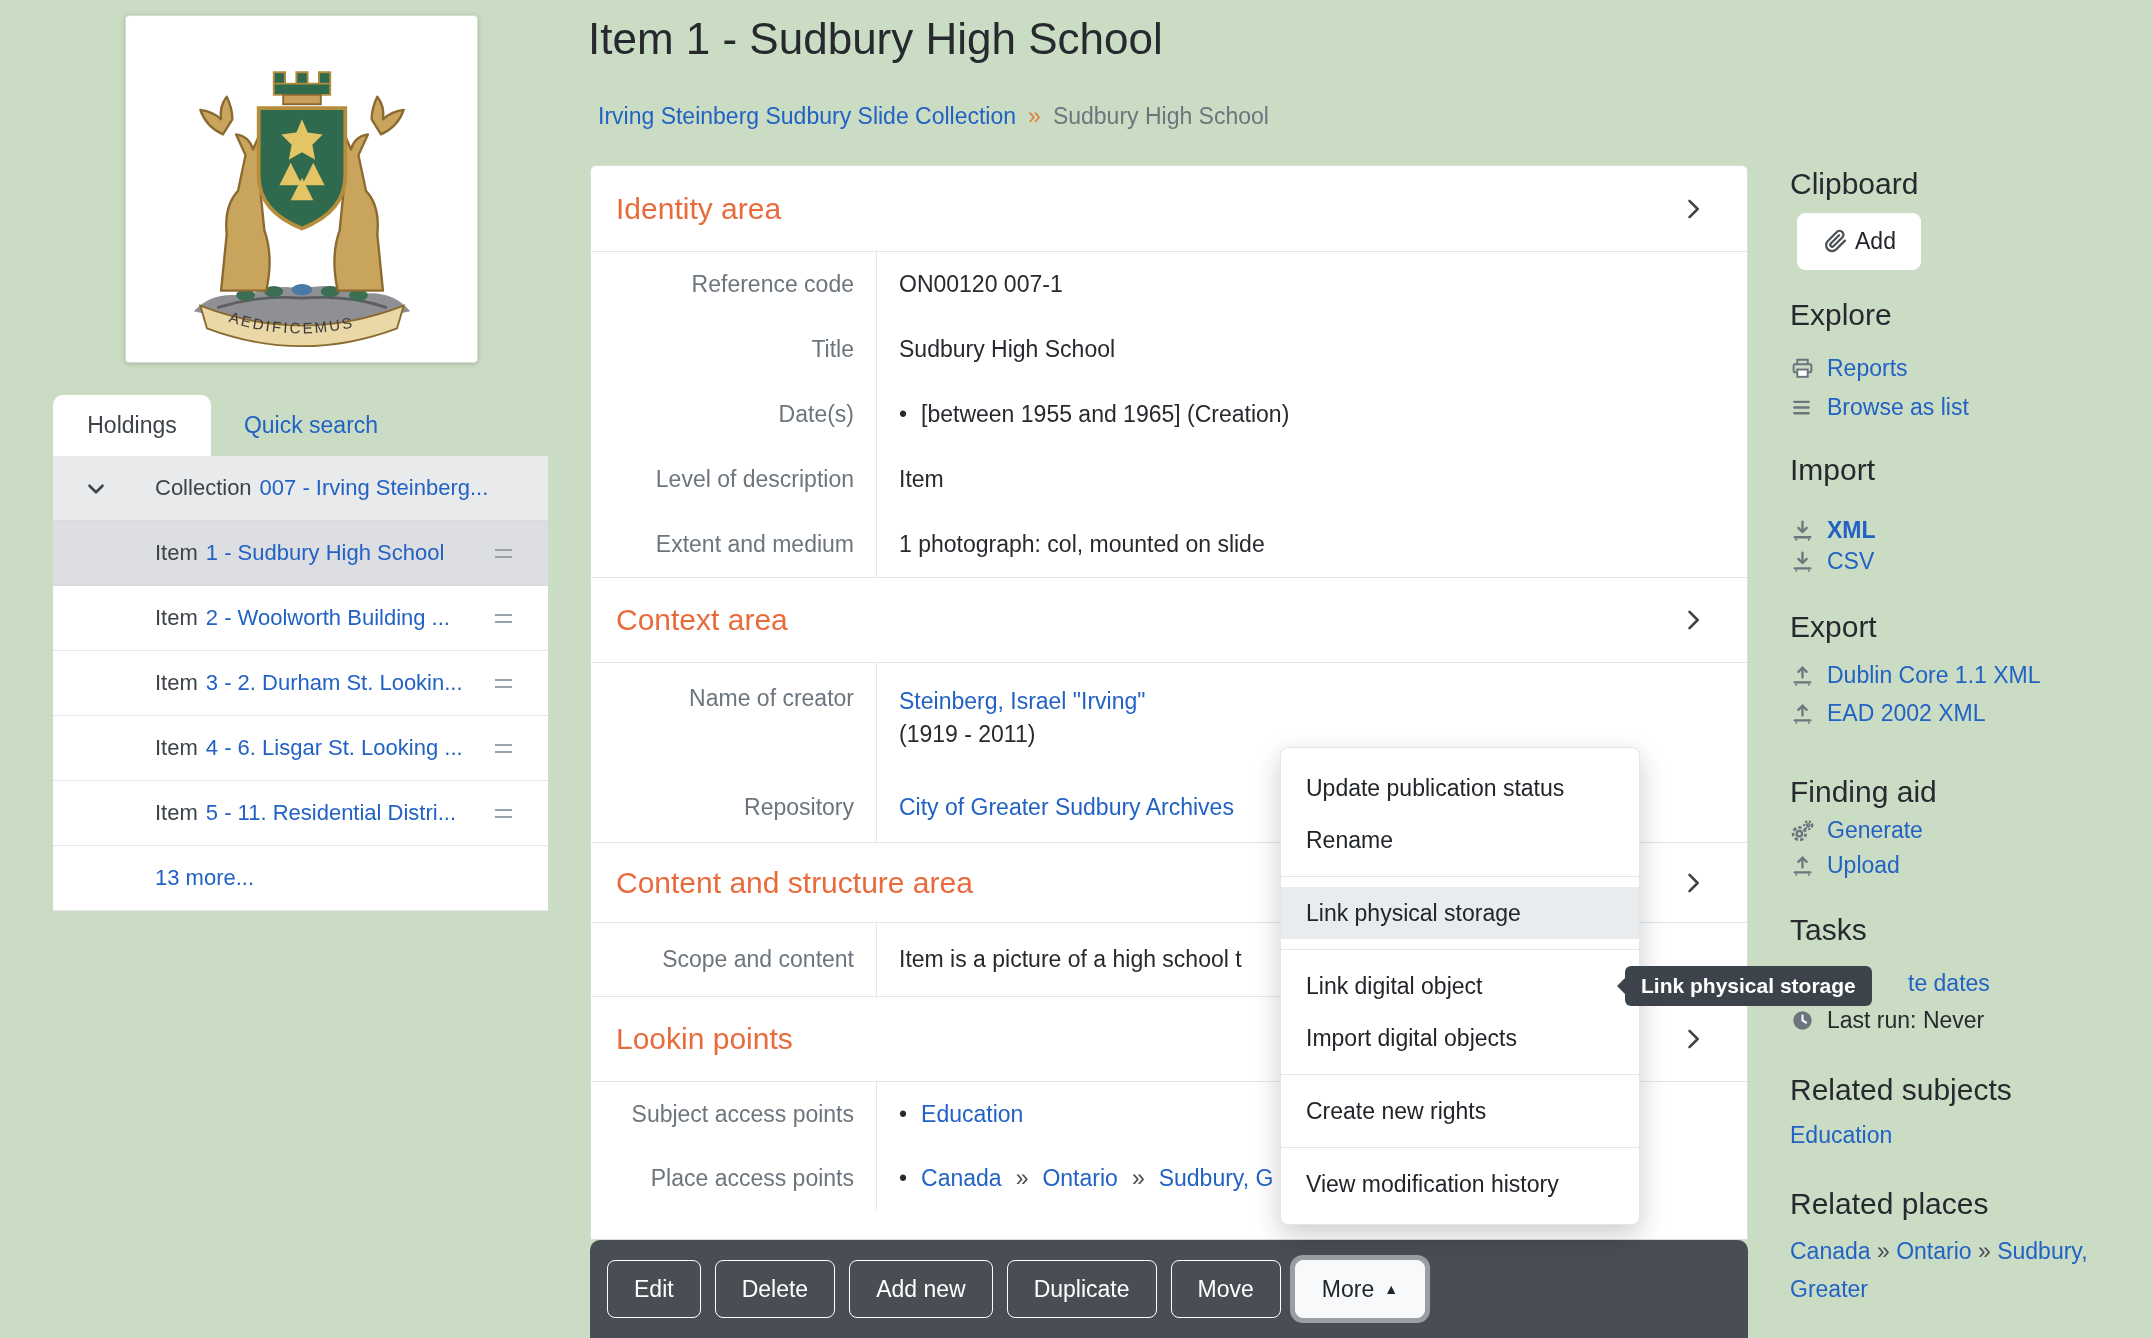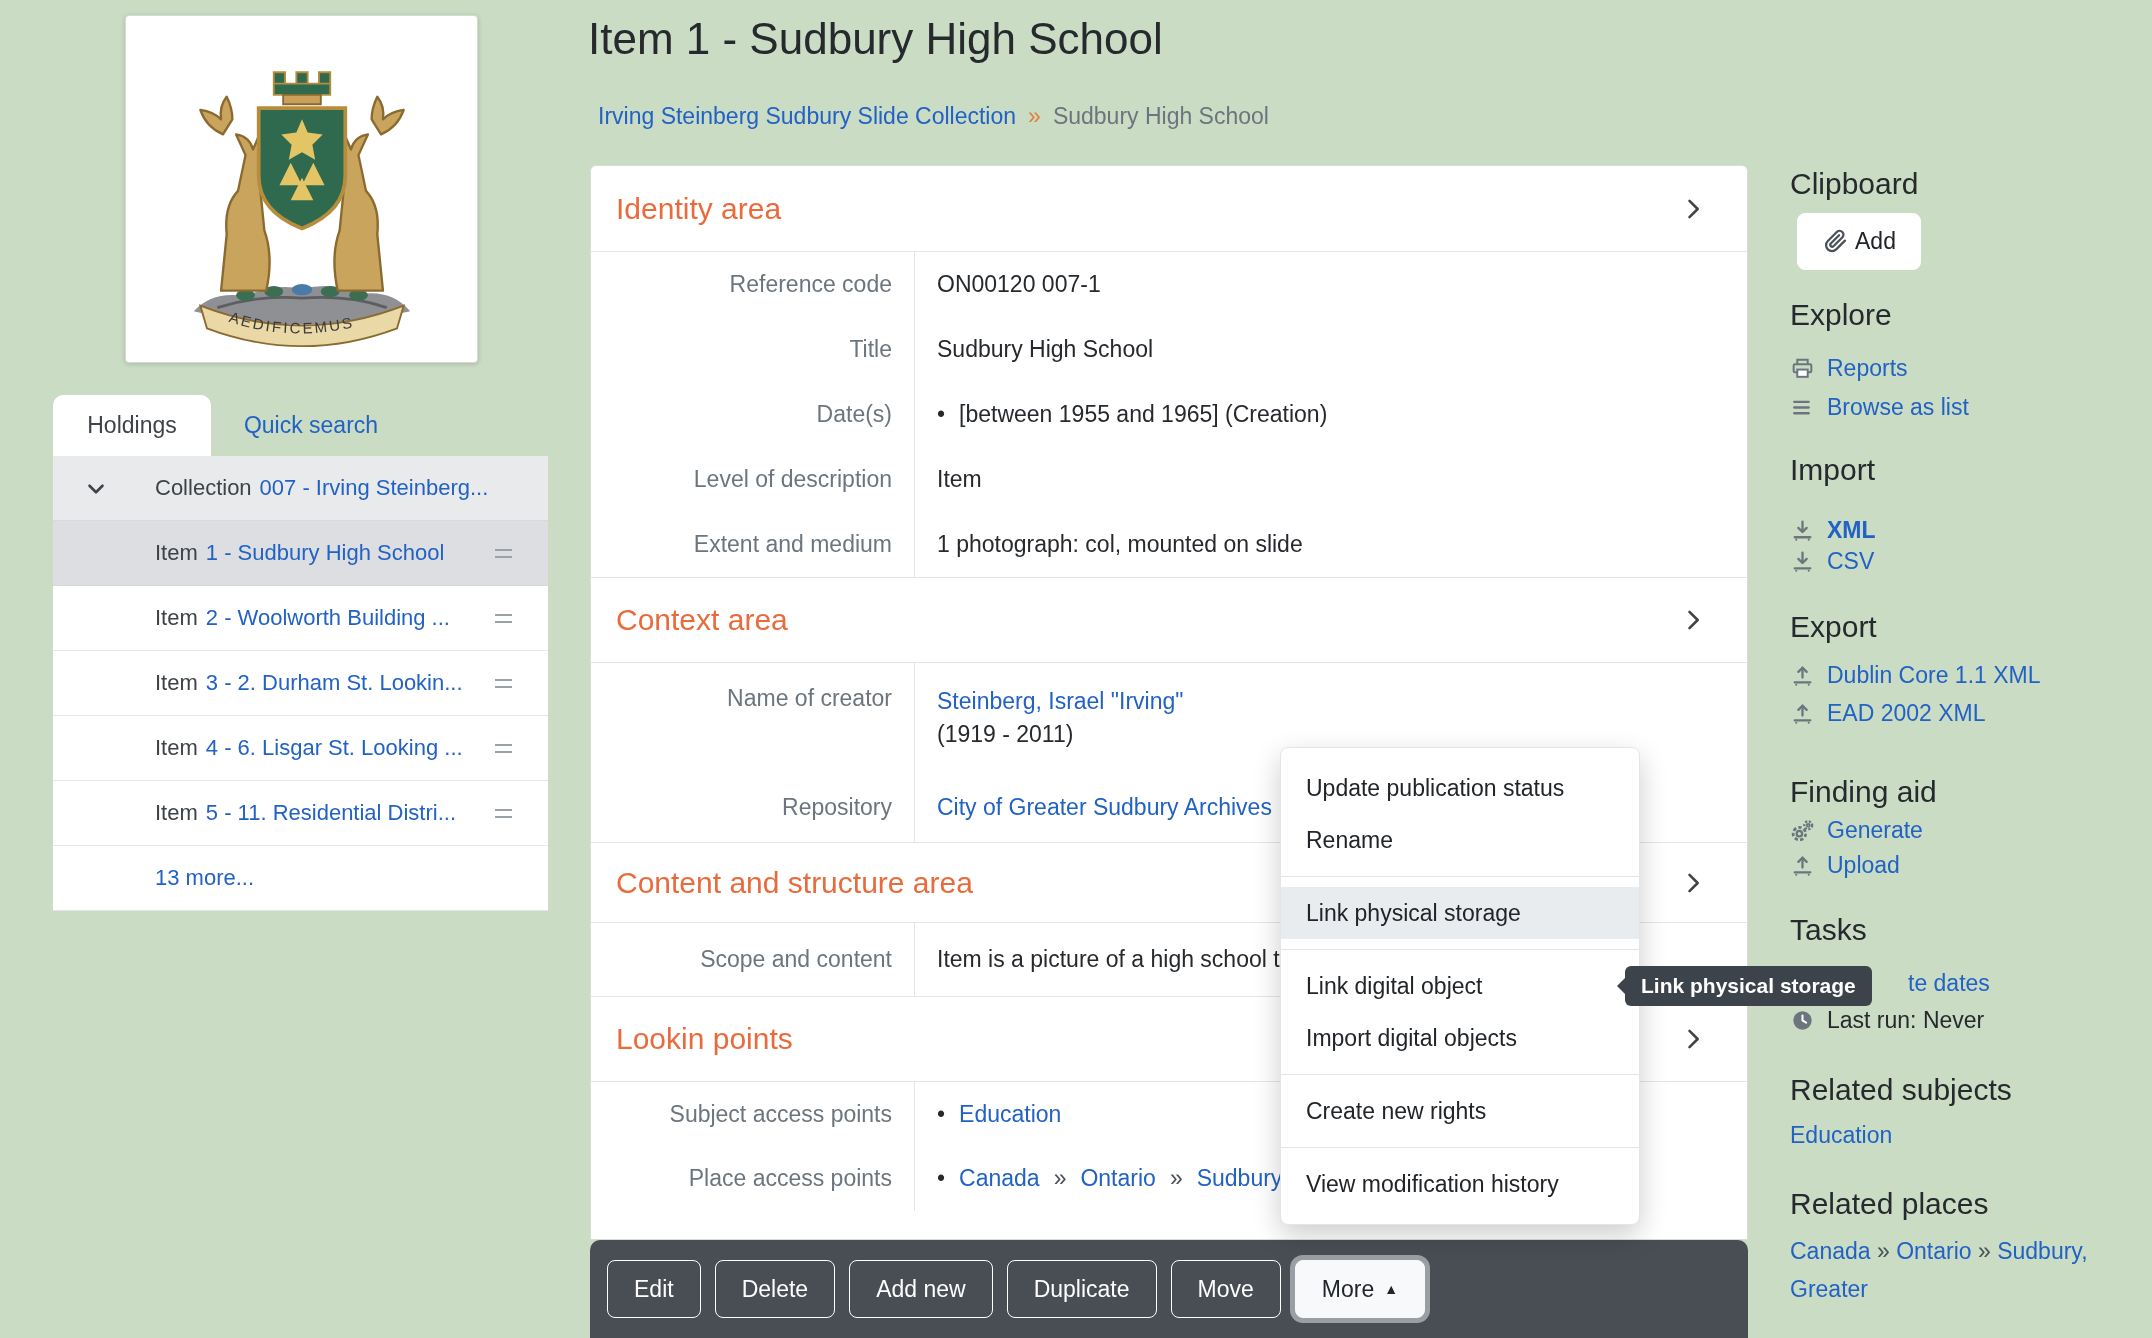--- a/index.html
+++ b/index.html
@@ -50,21 +50,21 @@
   .main-panel {
     position:absolute; left:590px; top:165px; width:1158px; height:1075px;
     background:#fff; border:1px solid #d8ded6; border-radius:6px 6px 0 0; overflow:hidden;
   }
   .sec-head {
     display:flex; align-items:center; padding:0 40px 0 25px; border-bottom:1px solid #e3e6e9;
   }
   .sec-head.bt { border-top:1px solid #e3e6e9; border-bottom:none; }
   .sec-title { color:#e96b3c; font-size:30px; font-weight:500; }
   .sec-chevron { margin-left:auto; cursor:pointer; display:inline-flex; }
-  .frow { display:flex; align-items:stretch;padding-left:38px; }
+  .frow { display:flex; align-items:stretch; }
   .flabel {
     width:285px; color:#6c757d; font-size:23px; display:flex; align-items:center;
     justify-content:flex-end; padding-right:22px; text-align:right;
   }
   .fvalue {
     flex:1; border-left:1px solid #e3e6e9; padding-left:22px; font-size:23px;
     display:flex; align-items:center; gap:14px; white-space:nowrap; overflow:hidden;
   }
   .bullet { color:#26292d; }
 

